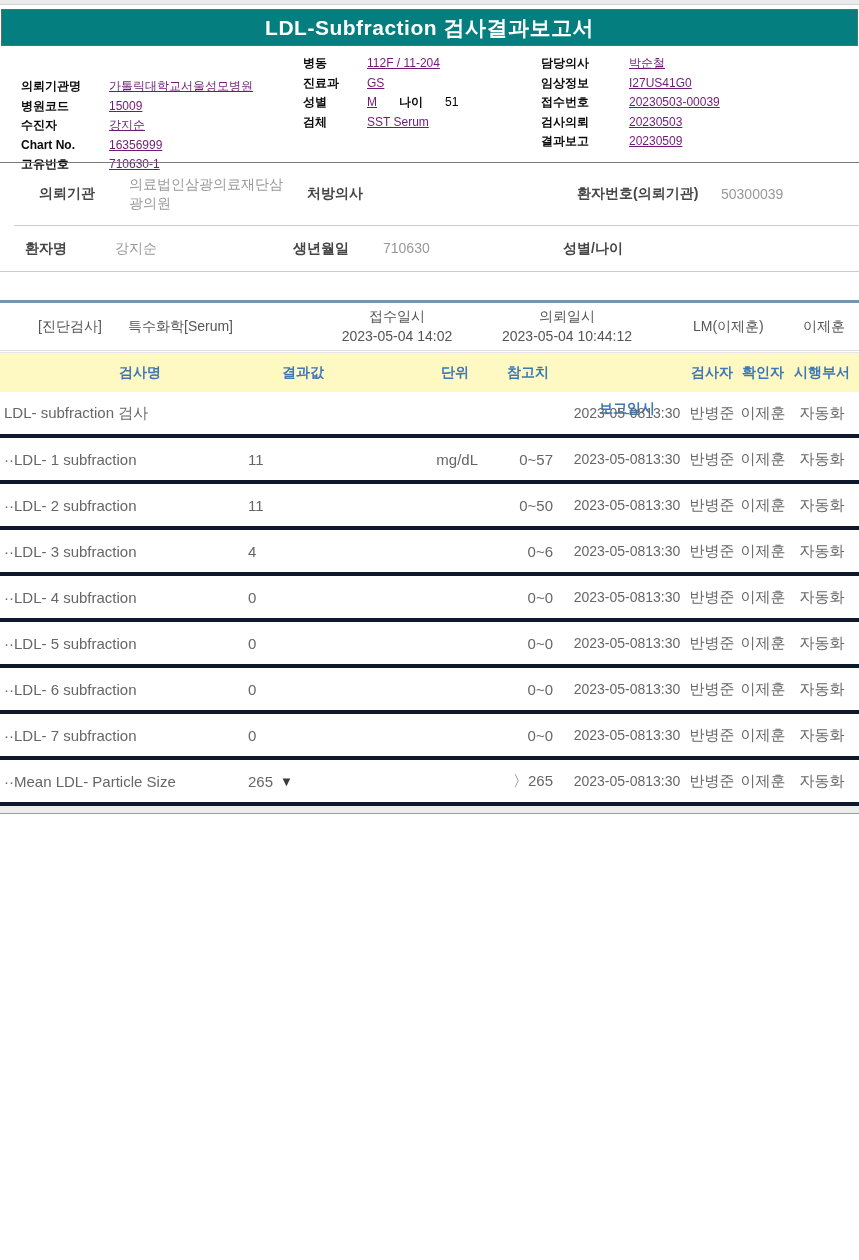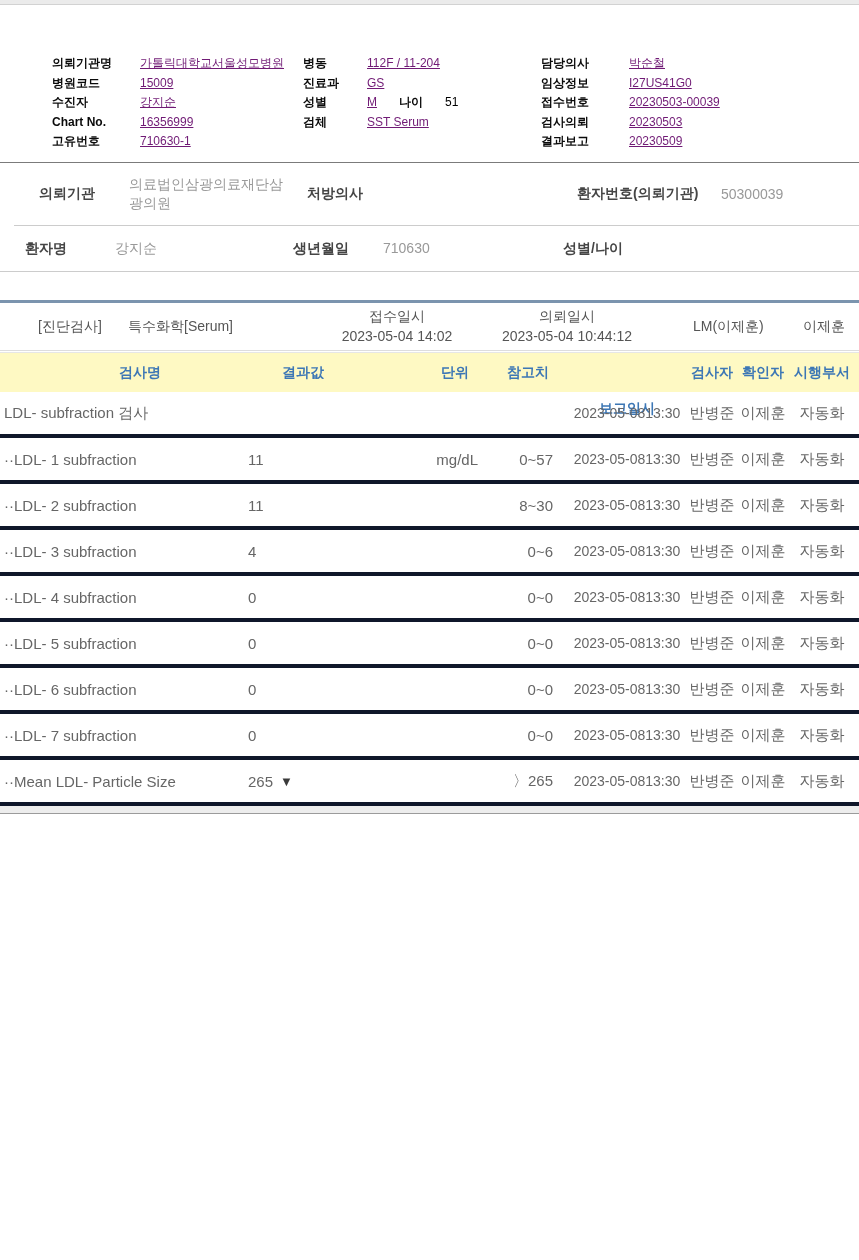--- a/index.html
+++ b/index.html
@@ -13,21 +13,21 @@
     background:#ebebeb; border-bottom:1px solid #d2d2d2; }
   
   .titlebar { position:absolute; top:9px; left:1px; width:857px; height:37px;
     background:#047e7e; border:1px solid #5e6e6e;
     display:flex; align-items:center; justify-content:center; }
   .titlebar .title { color:#ffffff; font-size:21px; font-weight:bold; letter-spacing:.5px; }
 
   
   .info-grid { position:absolute; top:54px; left:0; width:859px; height:105px; }
   .info-group { position:absolute; top:0; }
-  .info-group.g0 { left:52px;  width:265px; }
+  .info-group.g0 { left:21px;  width:265px;margin-top:23px; }
   .info-group.g1 { left:303px; width:235px; }
   .info-group.g2 { left:541px; width:310px; }
   .info-row { display:flex; align-items:baseline; line-height:19.5px; font-size:12px; white-space:nowrap; }
   .info-label { font-weight:bold; color:#0a0a0a; }
   .g0 .info-label { width:88px; }
   .g1 .info-label { width:64px; }
   .g2 .info-label { width:88px; }
   .info-value { color:#701a75;text-decoration:underline; }
   .info-label2 { font-weight:bold; color:#0a0a0a; width:46px; margin-left:22px; }
 
@@ -88,20 +88,23 @@
   .bottom-bar { position:absolute; top:806px; left:0; width:859px; height:8px;
     background:#ededed; border-bottom:1px solid #9b9b9b; }
 </style>
 </head>
 <body>
 
 <div class="page">
 
   <div class="top-strip"></div>
 
+  <div class="titlebar">
+    <span class="title">LDL-Subfraction 검사결과보고서</span>
+  </div>
 
   <div class="info-grid">
     <div class="info-group g0">
         <div class="info-row">
       <span class="info-label">의뢰기관명</span>
       <span class="info-value">가톨릭대학교서울성모병원</span>
 
     </div>
         <div class="info-row">
       <span class="info-label">병원코드</span>
@@ -279,21 +282,21 @@
       <div class="td td-conf">이제훈</div>
       <div class="td td-dept">자동화</div>
     </div>
       <div class="trow">
       <div class="td td-name">··LDL- 2 subfraction</div>
       <div class="td td-result">
         <span>11</span>
         <span class="td-flag"></span>
       </div>
       <div class="td td-unit"></div>
-      <div class="td td-ref">8~30</div>
+      <div class="td td-ref">0~50</div>
       <div class="td td-date">
         <div>2023-05-08</div>
         <div>13:30</div>
       </div>
       <div class="td td-tester">반병준</div>
       <div class="td td-conf">이제훈</div>
       <div class="td td-dept">자동화</div>
     </div>
       <div class="trow">
       <div class="td td-name">··LDL- 3 subfraction</div>

